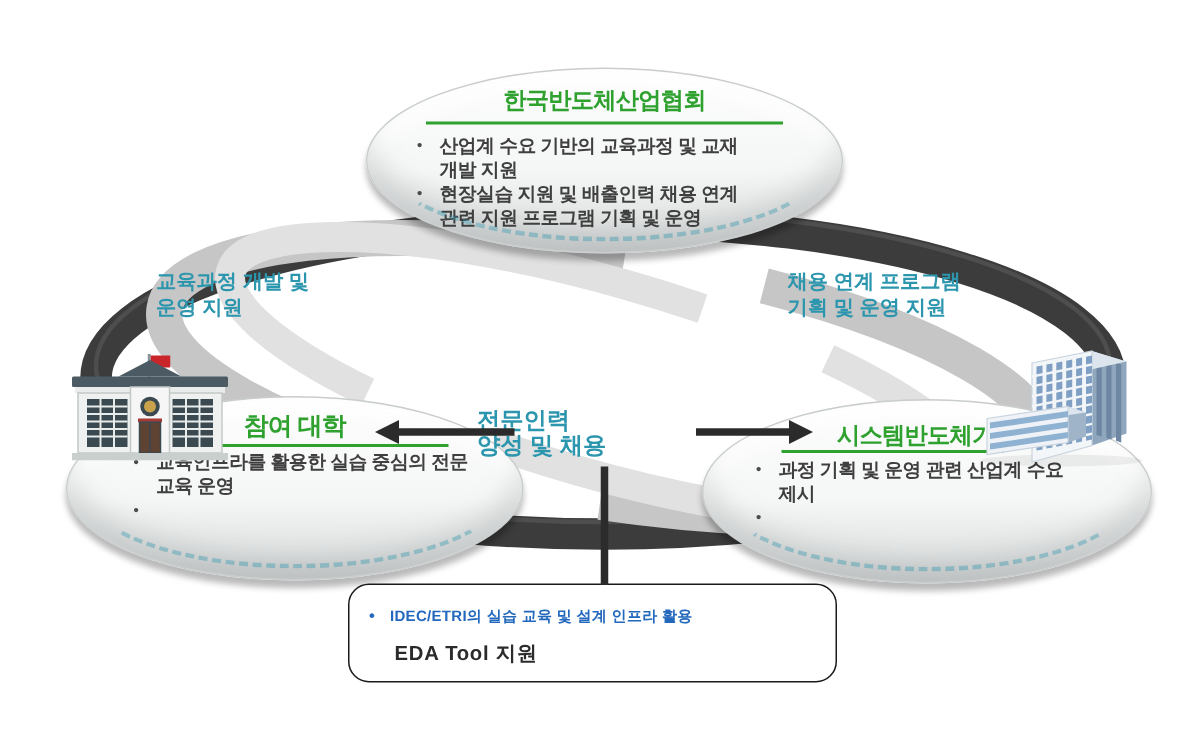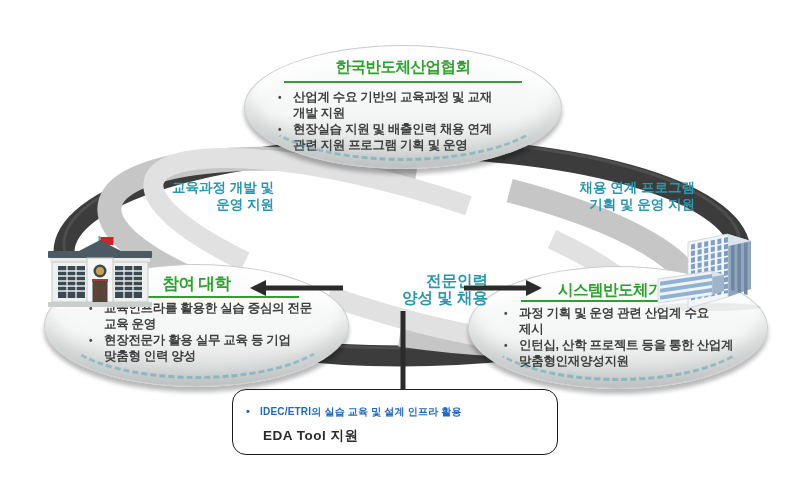--- a/index.html
+++ b/index.html
@@ -34,21 +34,21 @@
   ul.bullets{position:absolute;margin:0;padding:0;list-style:none;}
   .disc-assoc ul.bullets{left:33px;top:44px;width:252px;}
   .disc-univ  ul.bullets{left:44px;top:36px;width:246px;}
   .disc-comp  ul.bullets{left:35px;top:39px;width:250px;}
   ul.bullets li{display:flex;align-items:flex-start;margin-bottom:1px;}
   .bdot{flex:0 0 15px;font-size:10px;line-height:15.5px;color:#4a4a4a;font-weight:bold;}
   .btxt{font-size:12.5px;line-height:15.5px;font-weight:bold;color:#3f3f3f;
         white-space:pre-line;word-break:keep-all;letter-spacing:-0.3px;}
 
   
-  .flow-label{position:absolute;z-index:15;text-align:right;color:#2b96ad;
+  .flow-label{position:absolute;z-index:15;text-align:left;color:#2b96ad;
         font-weight:bold;white-space:pre-line;word-break:keep-all;}
   .flow-left  {left:104px;top:179px;width:170px;font-size:13.5px;line-height:17px;}
   .flow-right {left:525px;top:179px;width:170px;font-size:13.5px;line-height:17px;}
   .flow-center{left:318px;top:272px;width:170px;font-size:15.5px;line-height:17px;}
 
   
   .support-box{position:absolute;left:232px;top:389px;width:326px;height:66px;z-index:30;
         background:#ffffff;border:1.5px solid #1a1a1a;border-radius:14px;box-sizing:border-box;}
   .support-line1{position:absolute;left:13px;top:13px;display:flex;align-items:flex-start;}
   .sdot{flex:0 0 14px;font-size:11px;line-height:17px;color:#2268bd;font-weight:bold;}
@@ -102,39 +102,35 @@
     <div class="disc-title">참여 대학</div>
     <div class="disc-underline"></div>
     <ul class="bullets">
       <li>
         <span class="bdot">•</span>
         <span class="btxt">교육인프라를 활용한 실습 중심의 전문
 교육 운영</span>
       </li>
       <li>
         <span class="bdot">•</span>
-        <span class="btxt">현장전문가 활용 실무 교육 등 기업
-맞춤형 인력 양성</span>
       </li>
     </ul>
   </div>
 
   <div class="disc disc-comp">
     <div class="disc-title">시스템반도체기업</div>
     <div class="disc-underline"></div>
     <ul class="bullets">
       <li>
         <span class="bdot">•</span>
         <span class="btxt">과정 기획 및 운영 관련 산업계 수요
 제시</span>
       </li>
       <li>
         <span class="bdot">•</span>
-        <span class="btxt">인턴십, 산학 프로젝트 등을 통한 산업계
-맞춤형인재양성지원</span>
       </li>
     </ul>
   </div>
 
   <svg class="icon-svg icon-university" width="108" height="71" viewBox="0 0 108 71">
     <rect x="52.5" y="0" width="2" height="15" fill="#8a9499"></rect>
     <rect x="54.5" y="1" width="13" height="8" fill="#c9252b"></rect>
     <polygon points="33,15 75,15 54,4" fill="#4c5b63"></polygon>
     <rect x="2" y="15" width="104" height="7" rx="1" fill="#4c5b63"></rect>
     <rect x="4" y="22" width="100" height="4" fill="#e9ecea"></rect>

